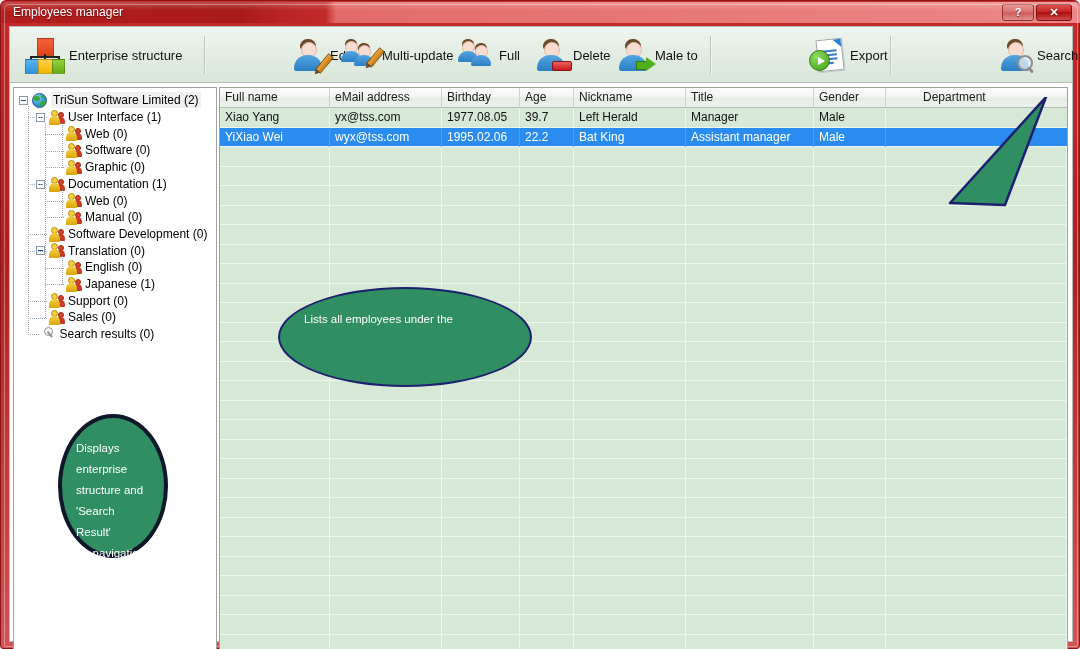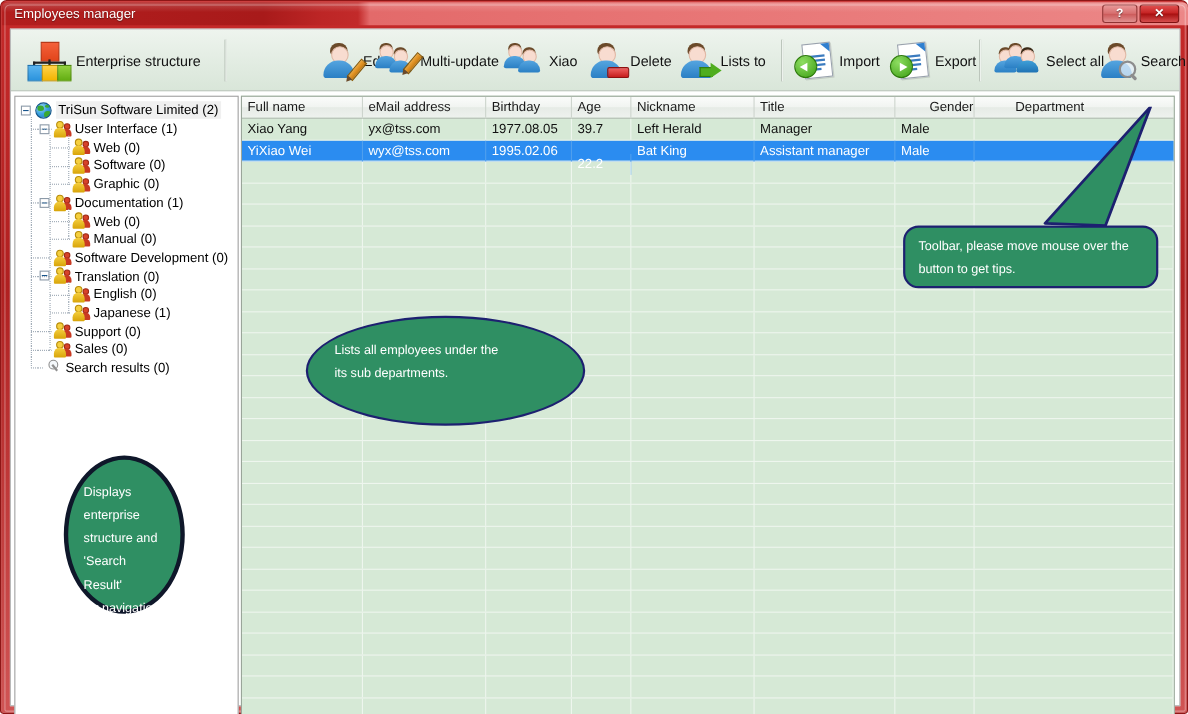--- a/index.html
+++ b/index.html
@@ -534,95 +534,62 @@
               <span class="hair"></span>
               <span class="head"></span>
               <span class="body"></span>
             </span>
           <span class="ico person small p-front">
               <span class="hair"></span>
               <span class="head"></span>
               <span class="body"></span>
             </span>
         </span>
-        <span class="tlabel">Xiao</span>
+        <span class="tlabel">Full</span>
       </div>
 
       <div class="tbtn" style="left:518px;">
         <span class="ico person">
           <span class="hair"></span>
             <span class="head"></span>
             <span class="body"></span>
             <span class="badge-del"></span>
         </span>
         <span class="tlabel">Delete</span>
       </div>
 
       <div class="tbtn" style="left:600px;">
         <span class="ico person">
           <span class="hair"></span>
             <span class="head"></span>
             <span class="body"></span>
             <span class="badge-arrow"></span>
         </span>
-        <span class="tlabel">Lists to</span>
+        <span class="tlabel">Male to</span>
       </div>
 
       <div class="tsep" style="left:700px;"></div>
 
-      <div class="tbtn" style="left:706px;">
-        <span class="ico docico imp">
-          <span class="sheet">
-              <span class="corner"></span>
-              <span class="ln l1"></span>
-              <span class="ln l2"></span>
-              <span class="ln l3"></span>
-              <span class="ln l4"></span>
-            </span>
-          <span class="circ"></span>
-        </span>
-        <span class="tlabel">Import</span>
-      </div>
 
       <div class="tbtn" style="left:793px;">
         <span class="ico docico exp">
           <span class="sheet">
               <span class="corner"></span>
               <span class="ln l1"></span>
               <span class="ln l2"></span>
               <span class="ln l3"></span>
               <span class="ln l4"></span>
             </span>
           <span class="circ"></span>
         </span>
         <span class="tlabel">Export</span>
       </div>
 
       <div class="tsep" style="left:880px;"></div>
 
-      <div class="tbtn" style="left:886px;">
-        <span class="ico group3">
-          <span class="ico person small g-a">
-              <span class="hair"></span>
-              <span class="head"></span>
-              <span class="body"></span>
-            </span>
-          <span class="ico person small g-b">
-              <span class="hair"></span>
-              <span class="head"></span>
-              <span class="body"></span>
-            </span>
-          <span class="ico person small g-c">
-              <span class="hair"></span>
-              <span class="head"></span>
-              <span class="body"></span>
-            </span>
-        </span>
-        <span class="tlabel">Select all</span>
-      </div>
 
       <div class="tbtn" style="left:982px;">
         <span class="ico person">
           <span class="hair"></span>
             <span class="head"></span>
             <span class="body"></span>
           <span class="badge-mag">
               <span class="lens"></span>
               <span class="handle"></span>
             </span>
@@ -847,38 +814,38 @@
     </div>
 
     <div id="grid">
       <div id="gridheader">
           <div class="hcell" style="left: 0px; width: 110px;">Full name</div>
           <div class="hcell" style="left: 110px; width: 112px;">eMail address</div>
           <div class="hcell" style="left: 222px; width: 78px;">Birthday</div>
           <div class="hcell" style="left: 300px; width: 54px;">Age</div>
           <div class="hcell" style="left: 354px; width: 112px;">Nickname</div>
           <div class="hcell" style="left: 466px; width: 128px;">Title</div>
-          <div class="hcell" style="left: 594px; width: 72px; text-align: right;">Gender</div>
+          <div class="hcell" style="left: 594px; width: 72px;">Gender</div>
           <div class="hcell" style="left: 698px; width: 181px;">Department</div>
         </div>
       <div id="gridbody">
           <div class="grow" style="top: 0px;">
             <div class="gcell" style="left: 0px; width: 110px;">Xiao Yang</div>
             <div class="gcell" style="left: 110px; width: 112px;">yx@tss.com</div>
             <div class="gcell" style="left: 222px; width: 78px;">1977.08.05</div>
             <div class="gcell" style="left: 300px; width: 54px;">39.7</div>
             <div class="gcell" style="left: 354px; width: 112px;">Left Herald</div>
             <div class="gcell" style="left: 466px; width: 128px;">Manager</div>
             <div class="gcell" style="left: 594px; width: 72px;">Male</div>
           </div>
           <div class="grow selected" style="top: 19.5px;">
             <div class="gcell" style="left: 0px; width: 110px;">YiXiao Wei</div>
             <div class="gcell" style="left: 110px; width: 112px;">wyx@tss.com</div>
             <div class="gcell" style="left: 222px; width: 78px;">1995.02.06</div>
-            <div class="gcell" style="left: 300px; width: 54px; margin-top: 12px;">22.2</div>
+            <div class="gcell" style="left: 300px; width: 54px;">22.2</div>
             <div class="gcell" style="left: 354px; width: 112px;">Bat King</div>
             <div class="gcell" style="left: 466px; width: 128px;">Assistant manager</div>
             <div class="gcell" style="left: 594px; width: 72px;">Male</div>
           </div>
           <div class="grow" style="top: 39px;">
             <div class="gcell" style="left: 0px; width: 110px;"></div>
             <div class="gcell" style="left: 110px; width: 112px;"></div>
             <div class="gcell" style="left: 222px; width: 78px;"></div>
             <div class="gcell" style="left: 300px; width: 54px;"></div>
             <div class="gcell" style="left: 354px; width: 112px;"></div>
@@ -1137,28 +1104,23 @@
             <div class="gcell" style="left: 666px; width: 181px;"></div>
           </div>
         </div>
       <div id="grid-gutter"></div>
     </div>
 
     <svg id="callout-toolbar-tail" viewBox="0 0 160 112">
       <polygon points="136,0 40,106 95,108" fill="#2f8f63" stroke="#1d2070" stroke-width="2.5" stroke-linejoin="round"></polygon>
     </svg>
 
-    <div id="callout-toolbar">
-      <div class="callout-text">Toolbar,  please  move  mouse  over  the</div>
-      <div class="callout-text cline2">button to get tips.</div>
-    </div>
 
     <div id="callout-list">
       <div class="callout-text">Lists   all   employees   under   the</div>
-      <div class="callout-text">its sub departments.</div>
     </div>
 
     <div id="callout-tree">
       <div class="callout-text">Displays</div>
       <div class="callout-text">enterprise</div>
       <div class="callout-text">structure     and</div>
       <div class="callout-text">'Search   Result'</div>
       <div class="callout-text">for navigation.</div>
     </div>
 

